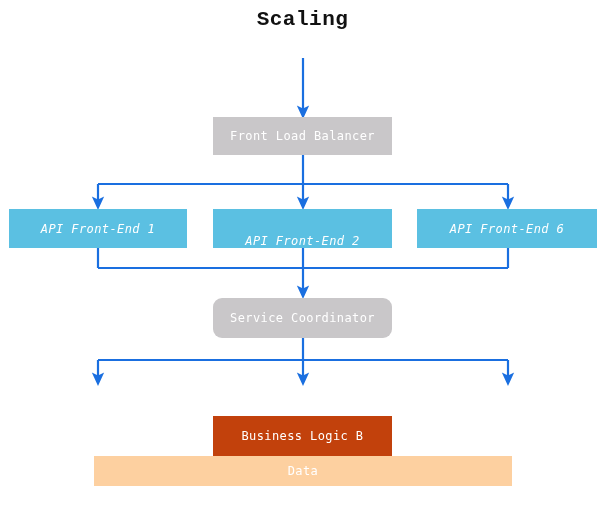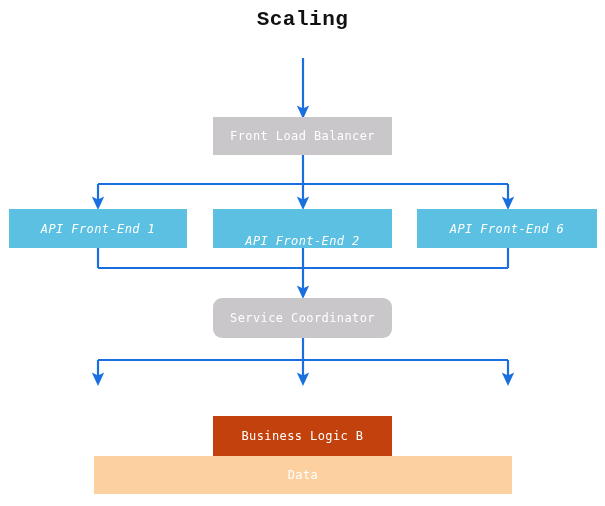--- a/index.html
+++ b/index.html
@@ -112,17 +112,17 @@
   <div class="node node-gray" id="node-service-coordinator" style="left: 213px; top: 298px; width: 179px; height: 40px; background: rgb(201, 199, 201); color: rgb(255, 255, 255); border-radius: 9px;">
     <span>Service Coordinator</span>
   </div>
 
 
   <div class="node node-peach" id="node-business-logic-b" style="left: 213px; top: 385px; width: 179px; height: 40px; background: #c2410c; color: rgb(255, 255, 255); margin-top: 31px;">
     <span>Business Logic B</span>
   </div>
 
 
-  <div class="node node-peach" id="node-data-store" style="left: 94px; top: 456px; width: 418px; height: 38px; background: rgb(253, 208, 160); color: rgb(255, 255, 255);">
+  <div class="node node-peach" id="node-data-store" style="left: 94px; top: 456px; width: 418px; height: 30px; background: rgb(253, 208, 160); color: rgb(255, 255, 255);">
     <span>Data</span>
   </div>
 
 </div>
 
 </body></html>

